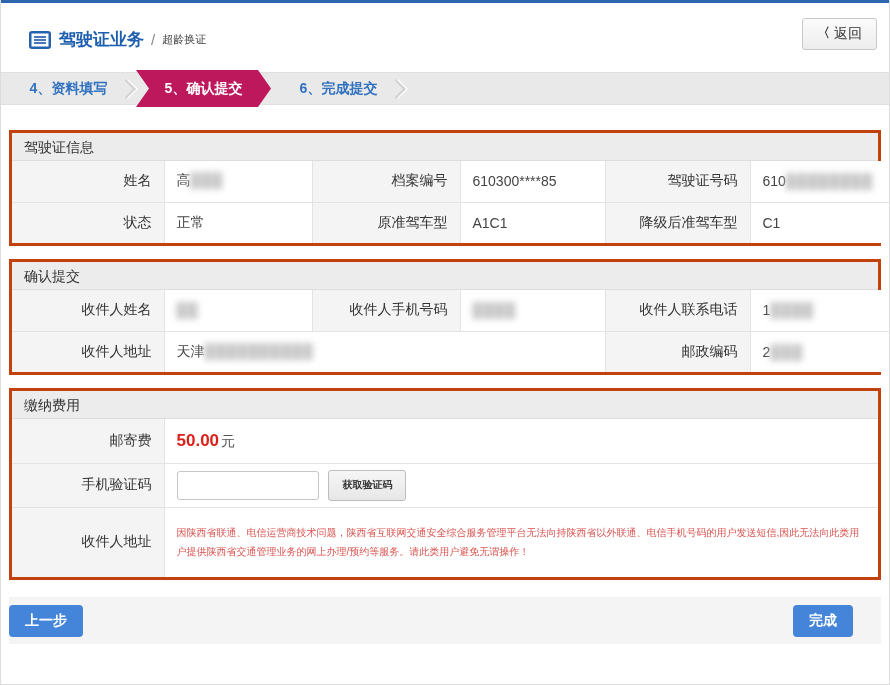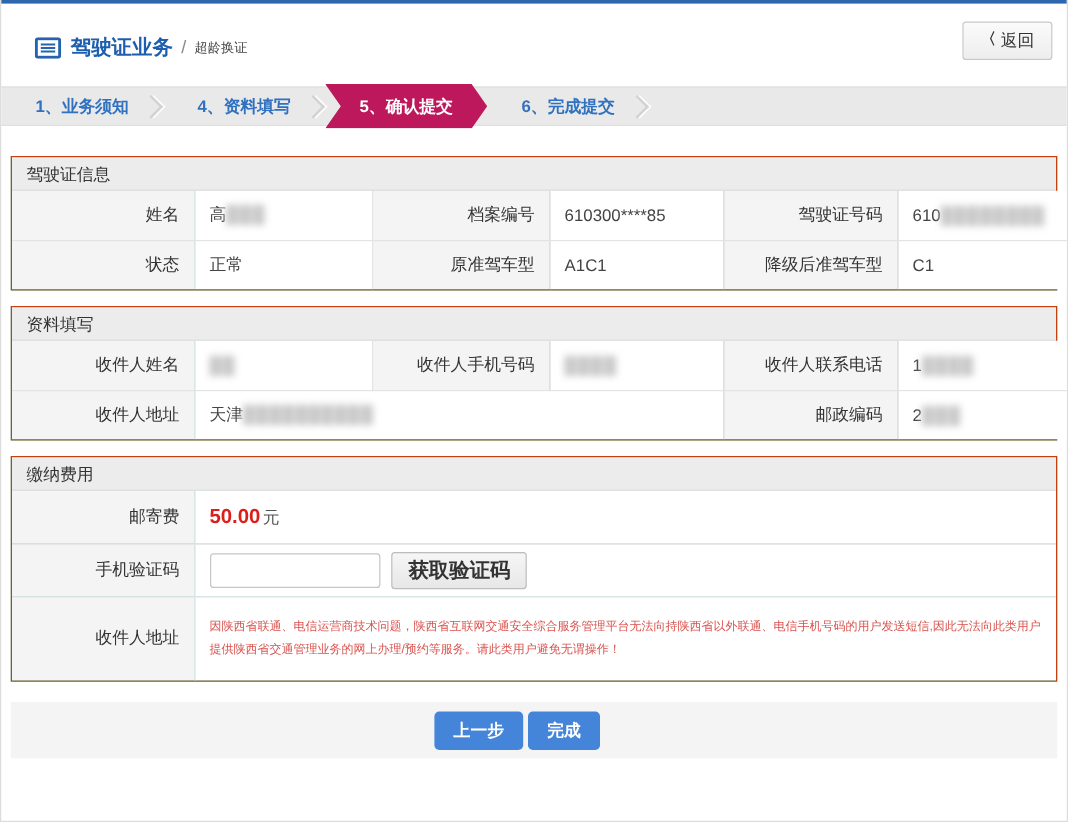--- a/index.html
+++ b/index.html
@@ -28,44 +28,44 @@
   .step:not(.active)::after { content:""; position:absolute; right:3px; top:50%; width:12px; height:12px;
     border-top:2px solid #d2d2d2; border-right:2px solid #d2d2d2; transform:translateY(-50%) rotate(45deg); }
   .step:not(.active)::before { content:""; position:absolute; right:1px; top:50%; width:12px; height:12px;
     border-top:2px solid #fdfdfd; border-right:2px solid #fdfdfd; transform:translateY(-50%) rotate(45deg); }
   .step.active { background:#be185d; color:#fff; height:37px;
     clip-path:polygon(0 0, calc(100% - 13px) 0, 100% 50%, calc(100% - 13px) 100%, 0 100%, 13px 50%); z-index:2; }
   .step-filler { flex:1; height:100%; }
 
   
   .content { padding:25px 8px 0 8px; }
-  .section { border:1px solid #c2410c; margin-bottom:13px; background:#14b8a6; }
+  .section { border:3px solid #c2410c; margin-bottom:13px; background:#a3a3a3; }
   .section-title { background:#ececec; border-bottom:1px solid #ddd; padding:6px 12px; font-size:14px; color:#333; height:28px; line-height:16px; }
   table { width:100%; border-collapse:collapse; table-layout:fixed; }
   td { border:1px solid #e3e3e3; height:41px; font-size:14px; padding:0 12px; }
   td.lbl { background:#f4f4f4; text-align:right; color:#333; }
   td.val { background:#fff; text-align:left; color:#444; }
   tr td:first-child { border-left:none; }
   tr td:last-child { border-right:none; }
   tr:first-child td { border-top:none; }
   tr:last-child td { border-bottom:none; }
   .blur { filter:blur(3px); color:#c9c9c9; user-select:none; letter-spacing:1px; }
 
   
   .fee-amount { color:#dd1f1a; font-weight:bold; font-size:17px; }
   .fee-unit { color:#555; font-size:14px; margin-left:2px; }
   .fee-row td { height:44px; }
   .captcha-input { width:142px; height:29px; border:1px solid #c6c6c6; border-radius:3px; padding:0 8px; font-size:14px; font-family:inherit; vertical-align:middle; }
-  .captcha-btn { margin-left:6px; height:31px; padding:0 13px; font-size:17px; color:#333; font-weight:bold;
+  .captcha-btn { margin-left:6px; height:31px; padding:0 13px; font-size:10px; color:#333; font-weight:bold;
     background:linear-gradient(#f6f6f6,#e7e7e7); border:1px solid #bdbdbd; border-radius:3px; cursor:pointer; vertical-align:middle; font-family:inherit; }
   .notice-row td { height:70px; }
   .notice-text { color:#d9534f; font-size:10px; line-height:1.95; padding:6px 0; }
 
   
-  .footer { margin:17px 8px 0 8px; background:#f4f4f4; height:47px; display:flex; align-items:center; justify-content:center; padding-right:28px; gap:4px; }
+  .footer { margin:17px 8px 0 8px; background:#f4f4f4; height:47px; display:flex; align-items:center; justify-content:space-between; padding-right:28px; gap:4px; }
   .btn-blue { background:#4484d9; color:#fff; border:none; border-radius:4px; padding:7px 16px; font-size:14px; font-weight:bold; cursor:pointer; font-family:inherit; }
 </style>
 </head>
 <body>
 
 <div class="page">
   <div class="topline"></div>
 
   <div class="header">
     <div class="title-wrap">
@@ -83,23 +83,20 @@
       <span class="hsub">超龄换证</span>
     </div>
     <button class="back-btn">
       <span class="back-arrow">〈</span>
       <span>返回</span>
     </button>
   </div>
 
   <div class="stepbar">
     <div class="step">
-        <span>1、业务须知</span>
-      </div>
-    <div class="step">
         <span>4、资料填写</span>
       </div>
     <div class="step active">
         <span>5、确认提交</span>
       </div>
     <div class="step">
         <span>6、完成提交</span>
       </div>
     <div class="step-filler"></div>
   </div>
@@ -132,21 +129,21 @@
           <td class="lbl">原准驾车型</td>
           <td class="val">A1C1</td>
           <td class="lbl">降级后准驾车型</td>
           <td class="val">C1</td>
         </tr>
       </tbody>
         </table>
     </div>
 
     <div class="section">
-      <div class="section-title">资料填写</div>
+      <div class="section-title">确认提交</div>
       <table>
         <colgroup>
             <col style="width:152px">
             <col style="width:148px">
             <col style="width:148px">
             <col style="width:145px">
             <col style="width:145px">
             <col style="width:152px">
           </colgroup>
         <tbody>

